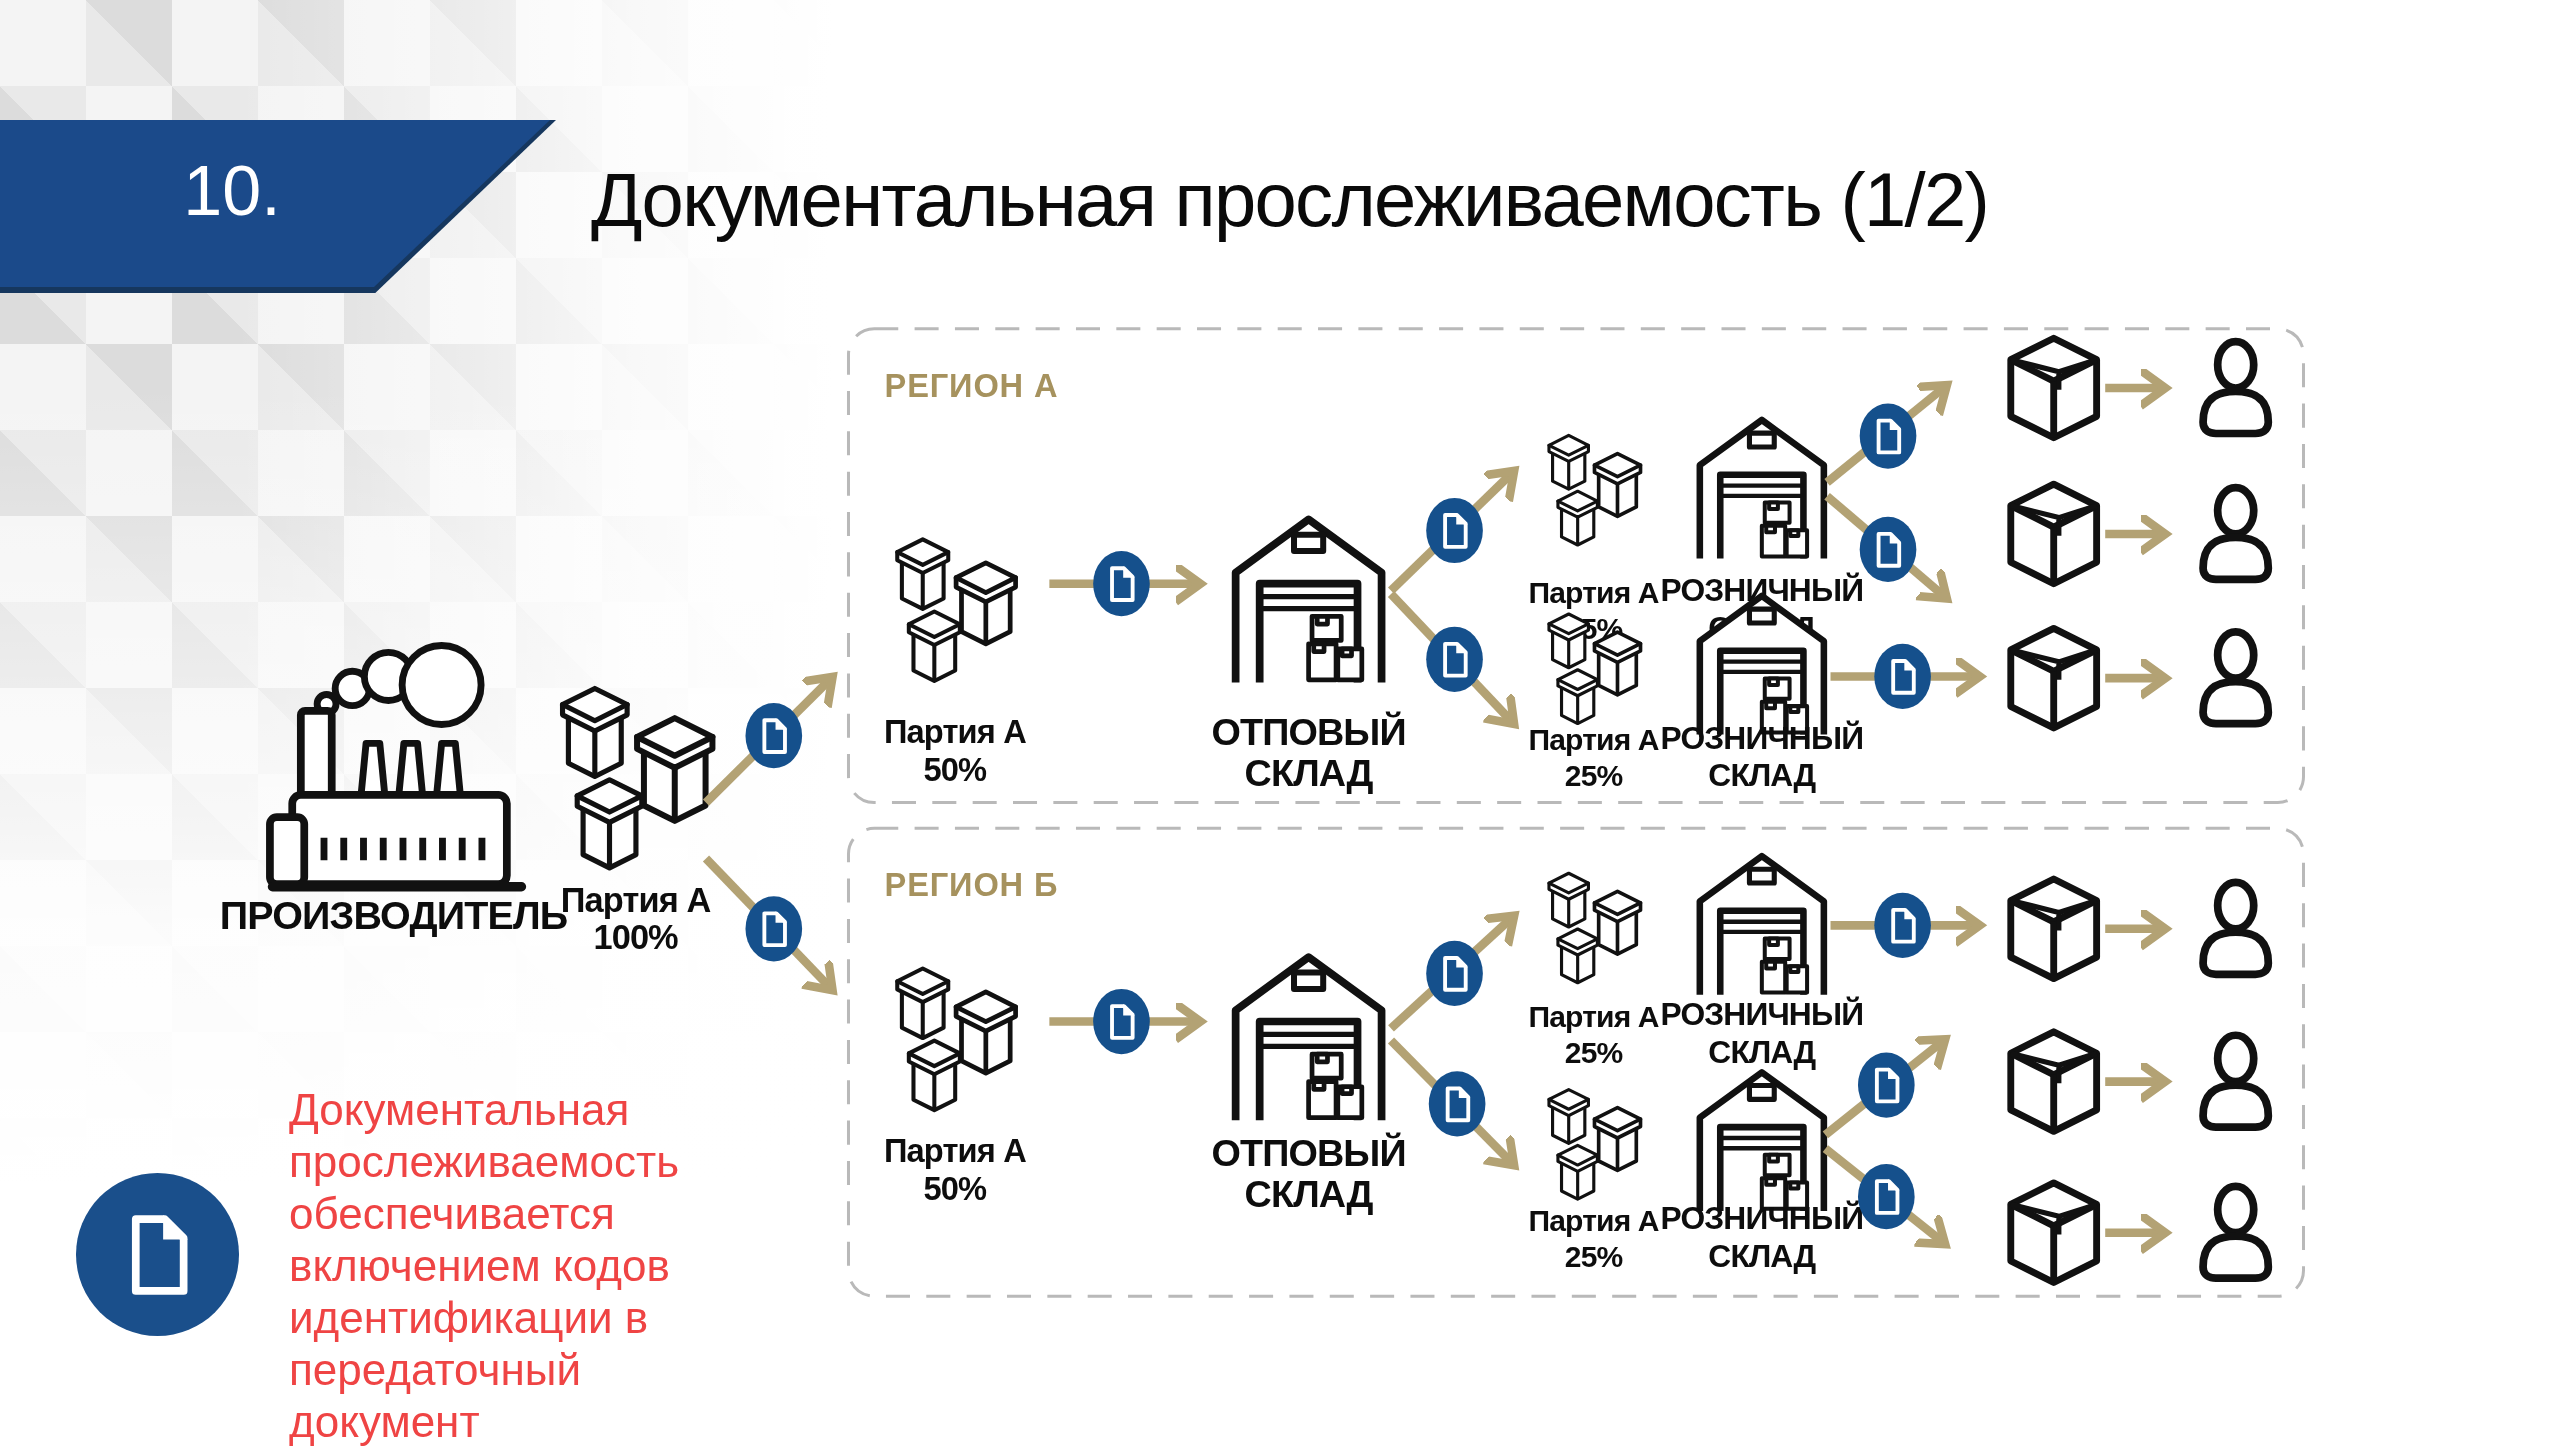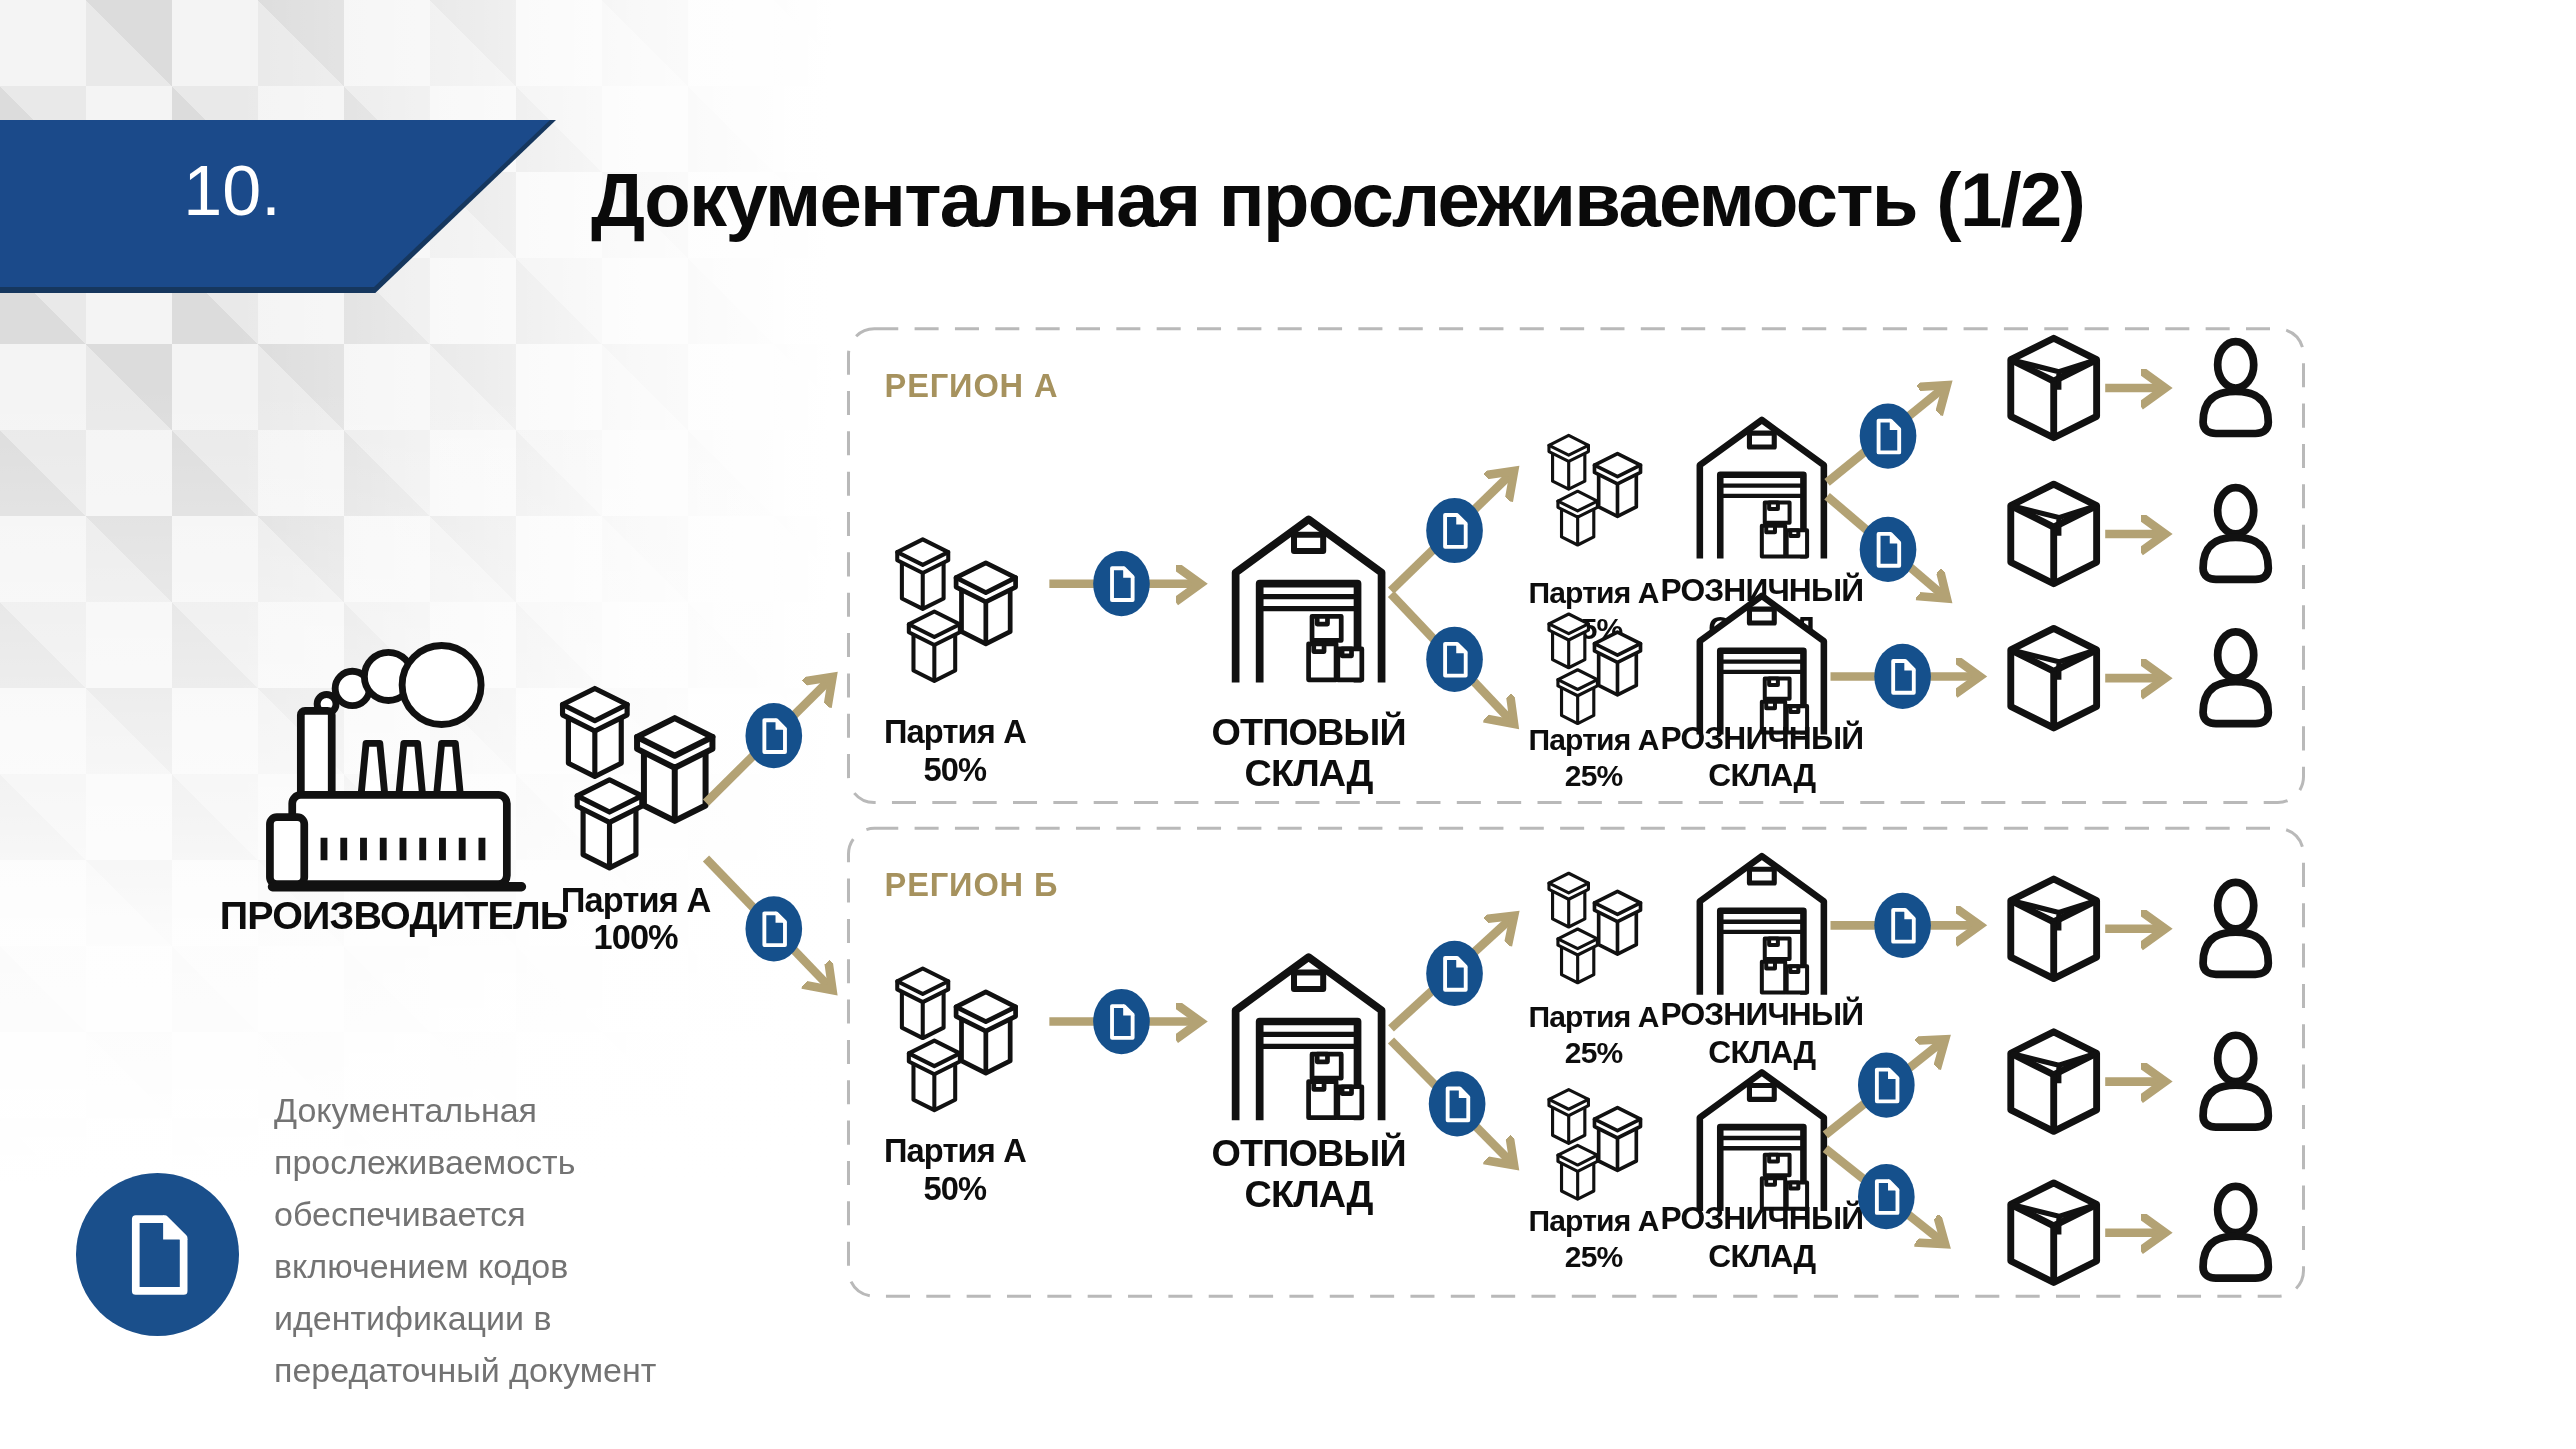--- a/index.html
+++ b/index.html
@@ -21,27 +21,27 @@
       linear-gradient(to right, rgba(255,255,255,0) 25%, rgba(255,255,255,.82) 68%, #fff 88%); }
 
   
   .banner-back { position:absolute; left:0; top:120px; width:556px; height:173px;
     background:#16375e; clip-path:polygon(0 0,100% 0,67.5% 100%,0 100%); }
   .banner { position:absolute; left:0; top:120px; width:550px; height:167px;
     background:#1b4a8a; clip-path:polygon(0 0,100% 0,68% 100%,0 100%); }
   .slide-number { position:absolute; left:112px; top:153px; width:240px;
     color:#fff; font-size:70px; font-weight:400; text-align:center; line-height:1.1; }
   .page-title { position:absolute; left:591px; top:156px; color:#0a0a0a;
-    font-size:76px; font-weight:bold; letter-spacing:-1.7px; white-space:nowrap; }
+    font-size:76px; font-weight:normal; letter-spacing:-1.7px; white-space:nowrap; }
 
   
   .note-badge { position:absolute; left:76px; top:1173px; width:163px; height:163px;
     border-radius:50%; background:#1a4f8b; display:flex; align-items:center; justify-content:center; }
-  .note-text { position:absolute; left:274px; top:1084px; width:412px;
-    color:#737373; font-size:34px; line-height:52px; font-weight:400; }
+  .note-text { position:absolute; left:289px; top:1084px; width:412px;
+    color:#ef4444; font-size:44px; line-height:52px; font-weight:400; }
 
   
   svg.diagram { position:absolute; left:0; top:0; width:2576px; height:1449px; }
   .dash { fill:none; stroke:#b9b9b9; stroke-width:3.5; stroke-dasharray:28 19; }
   .gl  { stroke:#b3a274; stroke-width:10; fill:none; marker-end:url(#ah); }
   .cap { font-family:"Liberation Sans",sans-serif; font-weight:bold; fill:#0d0d0d;
          text-anchor:middle; letter-spacing:-1px; }
   .fs35{ font-size:35px; } .fs37{ font-size:37px; } .fs38{ font-size:38px; }
   .fs40{ font-size:40px; } .fs44{ font-size:44px; } .fs46{ font-size:46px; }
   .region-label { font-family:"Liberation Sans",sans-serif; font-weight:bold; fill:#a6925e;

